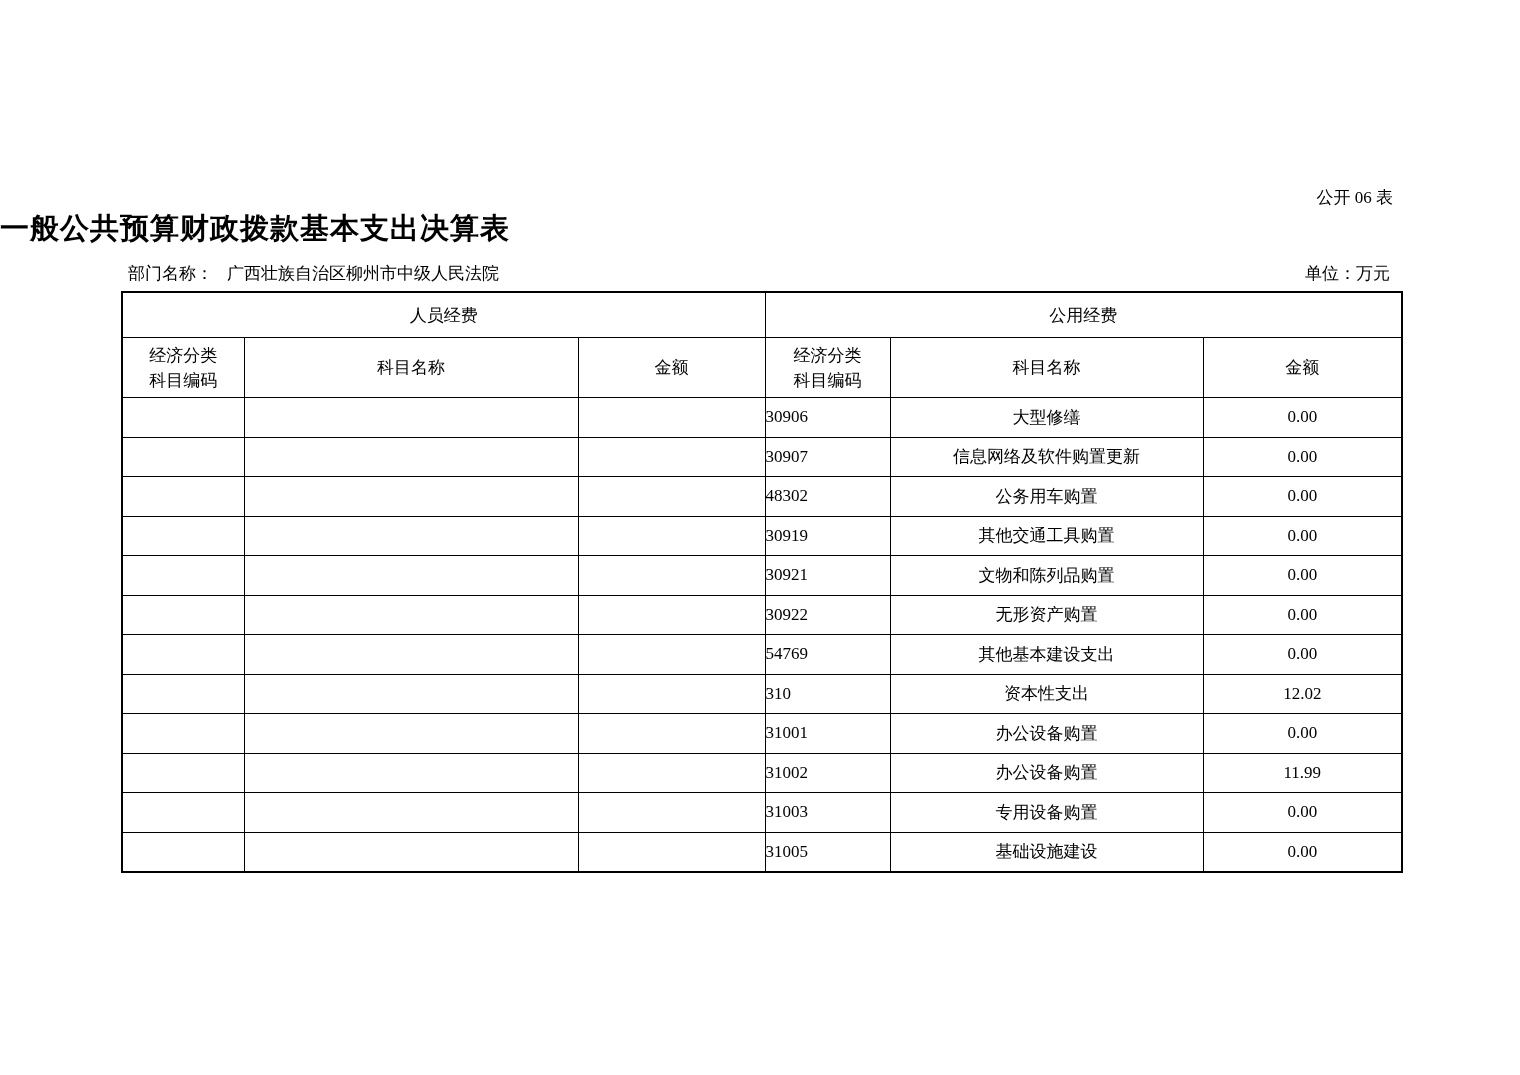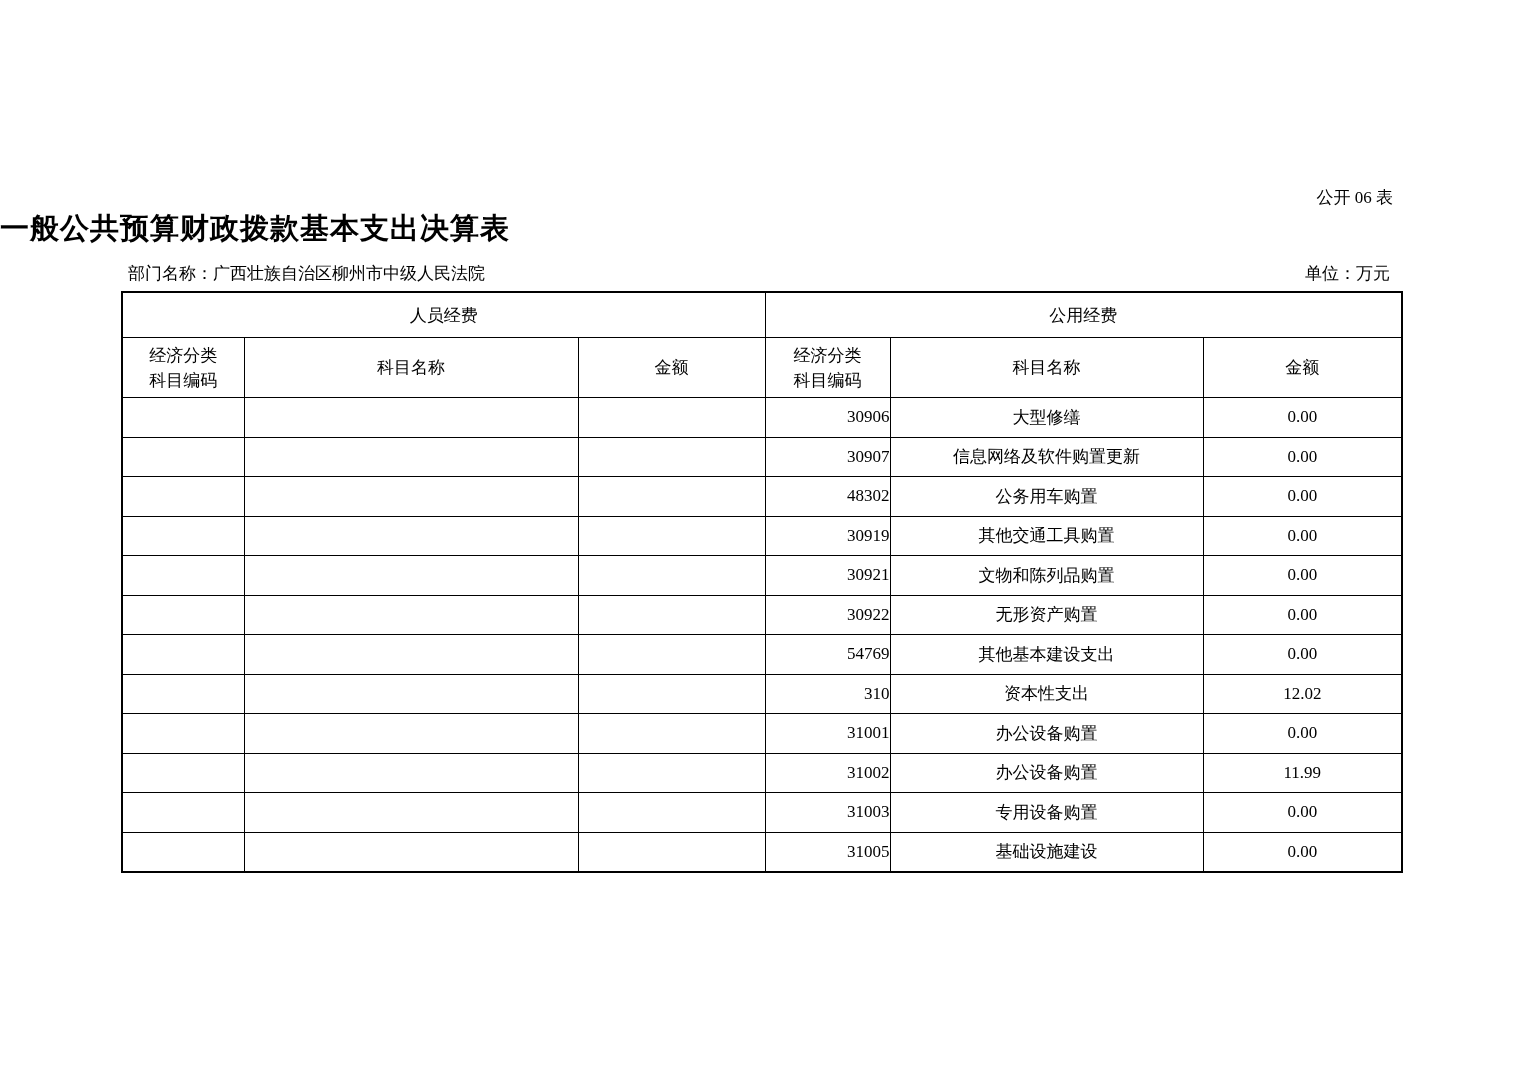--- a/index.html
+++ b/index.html
@@ -33,21 +33,21 @@
   .meta {
     position: absolute;
     top: 262px;
     left: 128px;
     right: 130px;
     display: flex;
     justify-content: space-between;
     align-items: baseline;
     font-size: 17px;
   }
-  .dept-value { }
+  .dept-value { margin-left: 14px; }
   .table-wrap {
     position: absolute;
     top: 291px;
     left: 121px;
   }
   table.budget {
     border-collapse: collapse;
     table-layout: fixed;
     width: 1280px;
     border: 2px solid #000;
@@ -57,21 +57,21 @@
     font-weight: normal;
     font-size: 17px;
     padding: 0;
     overflow: hidden;
     white-space: nowrap;
     vertical-align: middle;
   }
   tr.sec-row th { height: 44px; }
   tr.sub-row th { height: 59px; text-align: center; line-height: 25px; }
   tr.data-row td { height: 38.5px; }
-  td.code   { text-align: right;  padding-left: 9px;  }
+  td.code   { text-align: left;  padding-left: 9px;  }
   td.name   { text-align: center;  padding-left: 11px; }
   td.amount { text-align: center; padding-right: 10px; }
 </style>
 </head>
 <body>
 
 <div class="page">
 
   <div class="note">公开 06 表</div>
 

